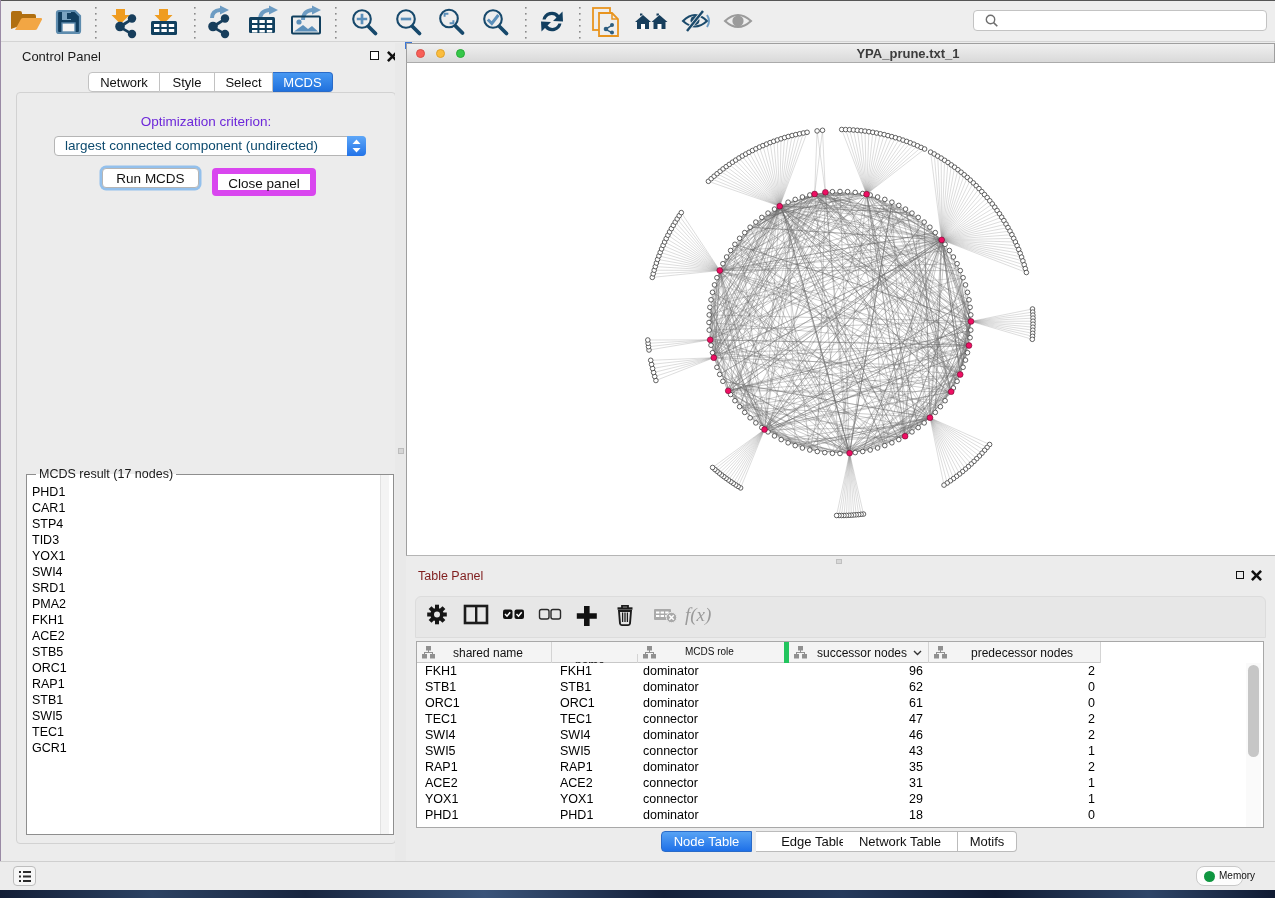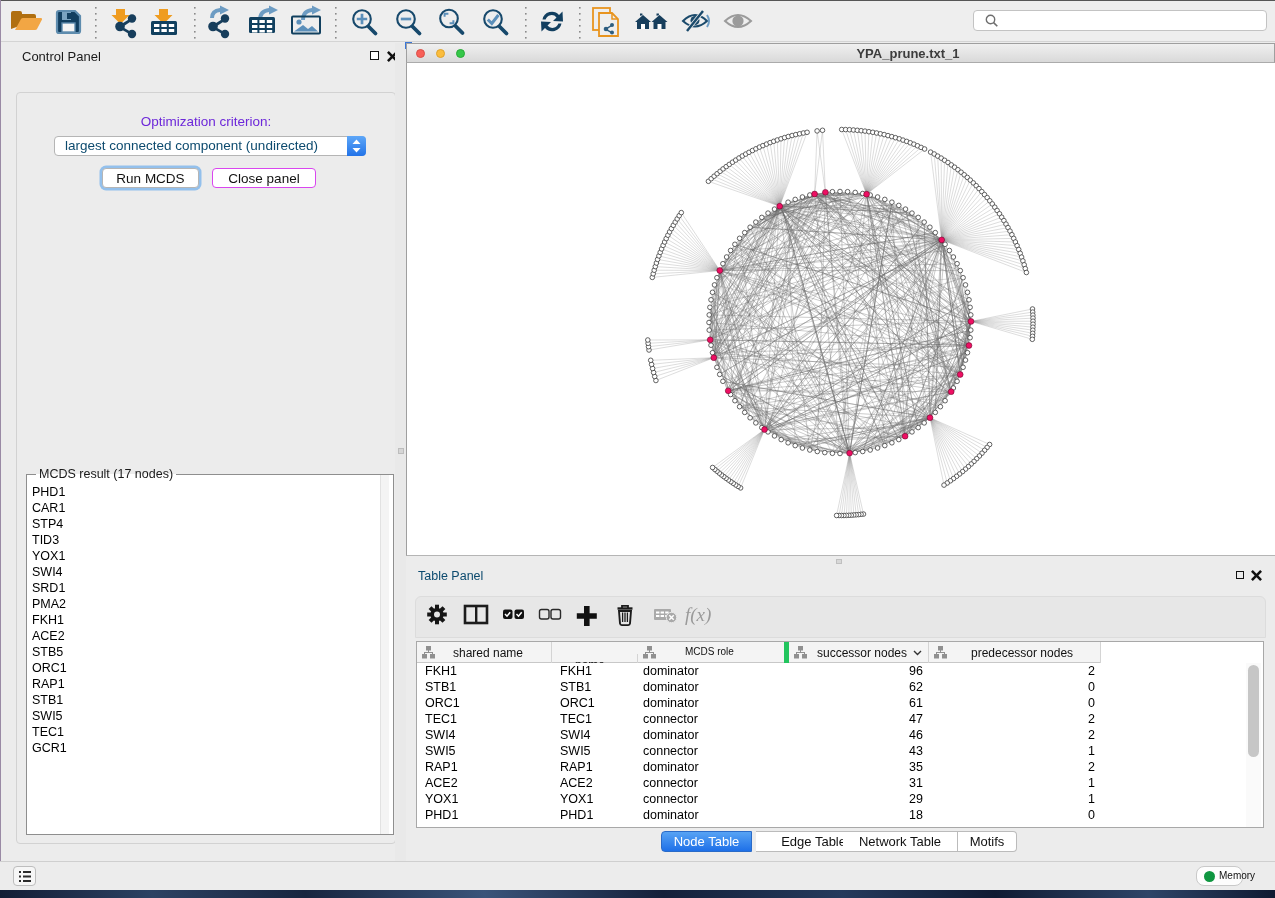--- a/index.html
+++ b/index.html
@@ -196,34 +196,40 @@
     </svg>
 </div>
 
 <div id="cpanel" class="abs" style="left:9px;top:43px;width:394px;height:818px;background:#ececec">
 <div class="abs" style="left:13px;top:6px;font-size:13px;color:#1a1a1a">Control Panel</div>
 <div class="abs" style="left:361px;top:8px;width:9px;height:9px;border:1.5px solid #111;background:#fff"></div>
 <svg class="abs" style="left:378px;top:8px" width="11" height="11" viewBox="0 0 12 12">
       <path d="M2 0 L6 4 L10 0 L12 2 L8 6 L12 10 L10 12 L6 8 L2 12 L0 10 L4 6 L0 2 Z" fill="#111"></path>
     </svg>
 
+<div class="abs" style="left:79px;top:29px;width:246px;height:20px;font-size:13px">
+<div class="abs" style="left:0;top:0;width:72px;height:20px;background:#fff;border:1px solid #c2c2c2;border-radius:4px 0 0 4px;text-align:center;line-height:19px">Network</div>
+<div class="abs" style="left:72px;top:0;width:55px;height:20px;background:#fff;border:1px solid #c2c2c2;border-left:none;text-align:center;line-height:19px">Style</div>
+<div class="abs" style="left:127px;top:0;width:58px;height:20px;background:#fff;border:1px solid #c2c2c2;border-left:none;text-align:center;line-height:19px">Select</div>
+<div class="abs" style="left:185px;top:0;width:60px;height:20px;background:linear-gradient(#4798f2,#2071dd);border:1px solid #2a6bc8;border-left:none;border-radius:0 4px 4px 0;text-align:center;line-height:19px;color:#fff">MCDS</div>
+</div>
 
 <div class="abs" style="left:7px;top:49px;width:380px;height:752px;background:#ececec;border:1px solid #d2d2d2;border-radius:4px"></div>
 <div class="abs" style="left:0;top:71px;width:394px;height:14px;font-size:13.5px;color:#6d28d9;text-align:center">Optimization criterion:</div>
 
 <div class="abs" style="left:45px;top:93px;width:312px;height:20px;background:#fff;border:1px solid #b5b5b5;border-radius:4px"></div>
 <div class="abs" style="left:56px;top:95px;font-size:13.5px;color:#0c4a6e">largest connected component (undirected)</div>
 <div class="abs" style="left:338px;top:93px;width:19px;height:20px;background:linear-gradient(#5ea7f8,#2273e8);border-radius:0 4px 4px 0"></div>
 <svg class="abs" style="left:342px;top:96px" width="11" height="14" viewBox="0 0 11 14">
       <path d="M5.5 0.5 L9.5 5 L1.5 5 Z" fill="#fff"></path>
       <path d="M5.5 13.5 L9.5 9 L1.5 9 Z" fill="#fff"></path>
     </svg>
 
 <div class="abs" style="left:93px;top:125px;width:97px;height:20px;background:#fff;border:1px solid #b5b5b5;border-radius:4px;box-shadow:0 0 0 2.5px #93c0ec;font-size:13.5px;text-align:center;line-height:19px">Run MCDS</div>
-<div class="abs" style="left:203px;top:125px;width:104px;height:20px;background:#fff;border:1px solid #d946ef;border-radius:4px;font-size:13.5px;text-align:center;line-height:19px">Close panel</div>
+<div class="abs" style="left:203px;top:125px;width:104px;height:28px;background:#fff;border:6px solid #d946ef;border-radius:4px;font-size:13.5px;text-align:center;line-height:19px">Close panel</div>
 
 <div class="abs" style="left:17px;top:431px;width:368px;height:361px;background:#fff;border:1px solid #8e8e8e"></div>
 <div class="abs" style="left:27px;top:424px;height:14px;font-size:12.5px;color:#1a1a1a;background:linear-gradient(#ececec 0 7px,#ffffff 7px);padding:0 3px">MCDS result (17 nodes)</div>
 <div class="abs" style="left:23px;top:441px;font-size:12.5px;line-height:16px;color:#000">PHD1<br>CAR1<br>STP4<br>TID3<br>YOX1<br>SWI4<br>SRD1<br>PMA2<br>FKH1<br>ACE2<br>STB5<br>ORC1<br>RAP1<br>STB1<br>SWI5<br>TEC1<br>GCR1</div>
 <div class="abs" style="left:371px;top:432px;width:9px;height:359px;background:#f4f4f4;border-left:1px solid #e2e2e2"></div>
 </div>
 
 <div class="abs" style="left:395px;top:43px;width:11px;height:818px;background:#e9e9e9"></div>
 <div class="abs" style="left:398px;top:448px;width:6px;height:6px;background:#d6d6d6;border:1px solid #bdbdbd"></div>
 
@@ -1235,21 +1241,21 @@
           <circle cx="848.6" cy="453.1" r="2.9" class="h"></circle>
         </g>
       </svg>
     </div>
 </div>
 
 <div class="abs" style="left:406px;top:557px;width:869px;height:8px;background:#ececec"></div>
 <div class="abs" style="left:836px;top:559px;width:6px;height:5px;background:#d8d8d8;border:1px solid #c0c0c0"></div>
 
 <div id="tpanel" class="abs" style="left:406px;top:565px;width:869px;height:296px;background:#ececec">
-<div class="abs" style="left:12px;top:4px;font-size:12.5px;color:#0c4a6e">Table Panel</div>
+<div class="abs" style="left:12px;top:4px;font-size:12.5px;color:#7f1d1d">Table Panel</div>
 <div class="abs" style="left:830px;top:6px;width:8px;height:8px;border:1.5px solid #111;background:#ececec"></div>
 <svg class="abs" style="left:845px;top:5px" width="11" height="11" viewBox="0 0 12 12">
       <path d="M2 0 L6 4 L10 0 L12 2 L8 6 L12 10 L10 12 L6 8 L2 12 L0 10 L4 6 L0 2 Z" fill="#111"></path>
     </svg>
 
 <div class="abs" style="left:9px;top:31px;width:851px;height:42px;background:#e7e7e7;border:1px solid #dcdcdc;border-radius:6px 6px 0 0"></div>
 <svg class="abs" style="left:9px;top:25px" width="851" height="42" viewBox="0 0 851 42">
 
 <g transform="translate(22,24.5)">
         <g fill="#161616">

